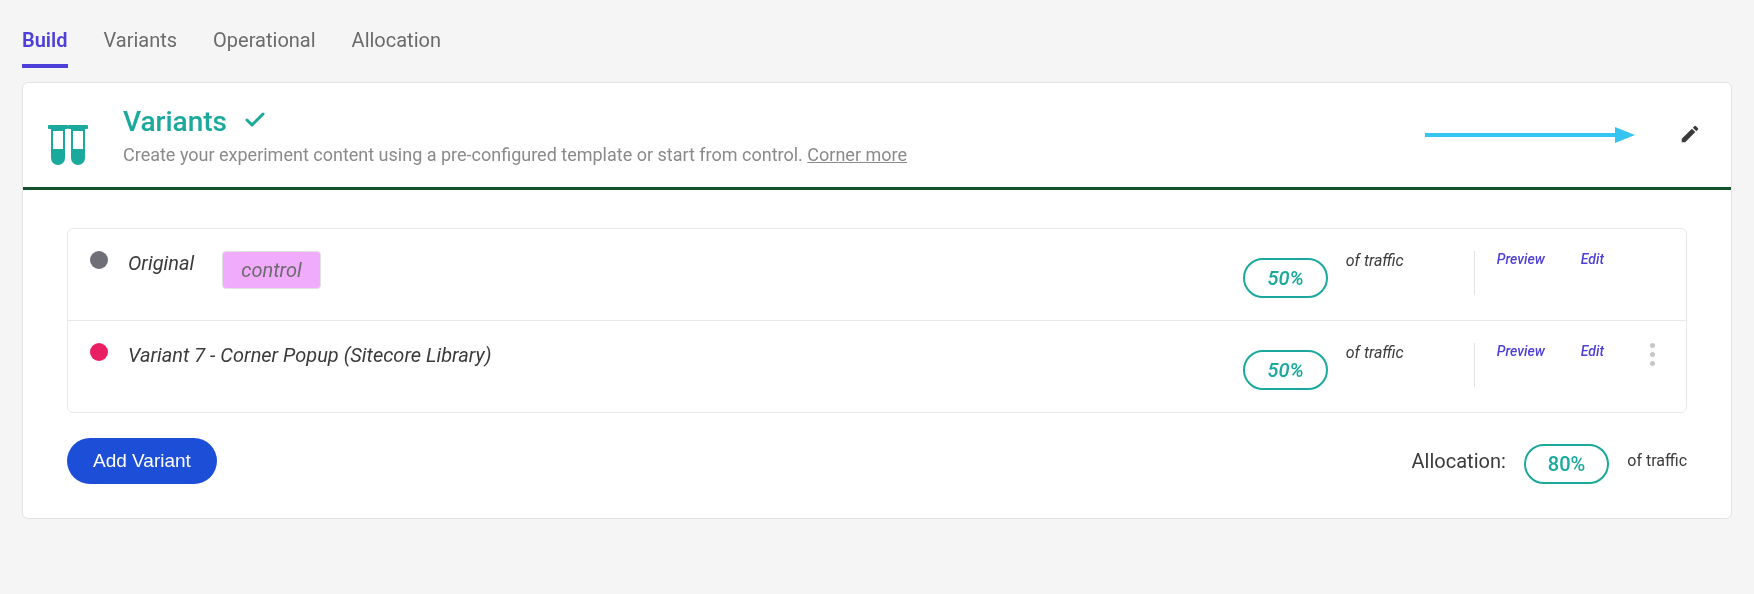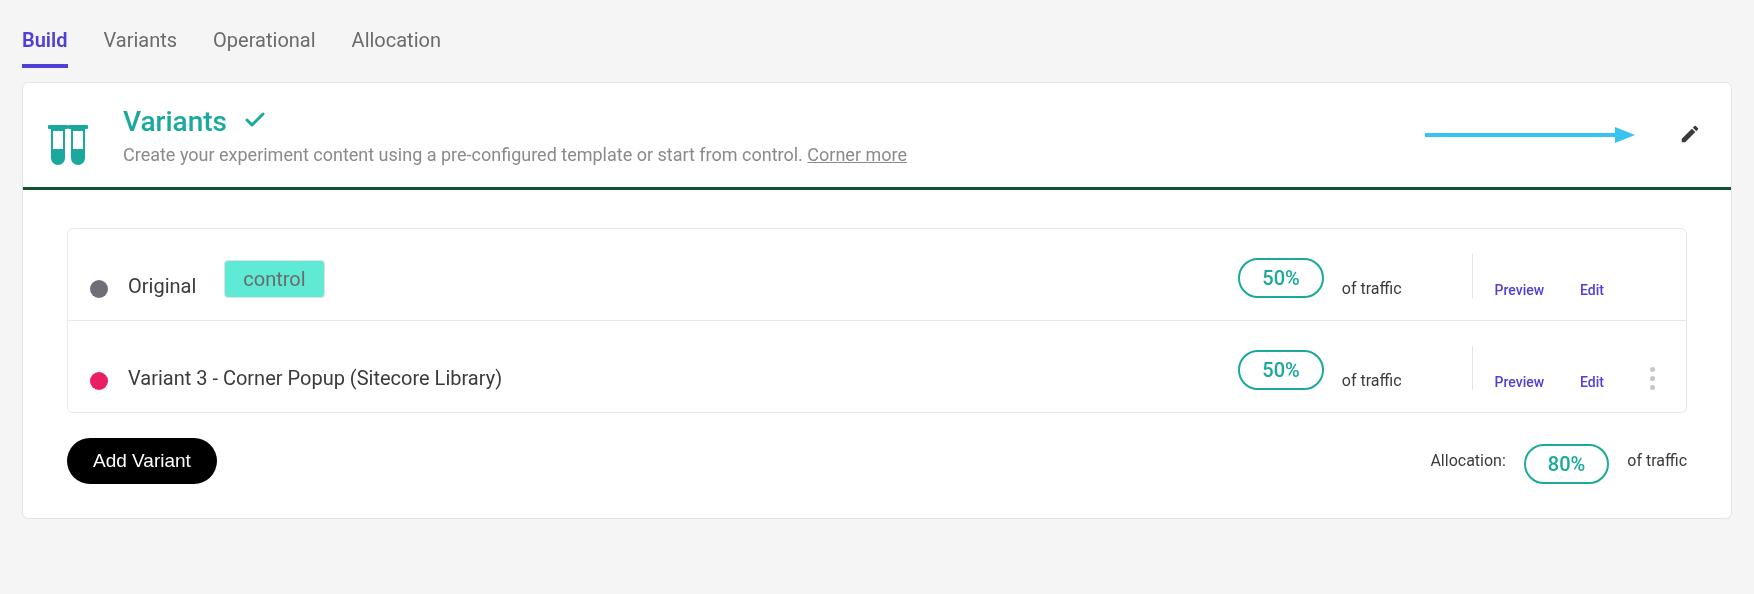--- a/index.html
+++ b/index.html
@@ -116,40 +116,41 @@
   }
   .edit-btn svg { width: 22px; height: 22px; fill: #3b3b3b; }
 
   .variants-table {
     margin: 38px 44px 0 44px;
     border: 1px solid #e8e8e8;
     border-radius: 6px;
   }
   .variant-row {
     display: flex;
-    align-items: flex-end;
+    align-items: flex-start;
     padding: 22px 22px;
     border-bottom: 1px solid #e8e8e8;
+    font-style: italic;
   }
   .variant-row:last-child { border-bottom: none; }
   .dot {
     width: 18px;
     height: 18px;
     border-radius: 50%;
     margin-right: 20px;
   }
   .variant-name {
     font-size: 20px;
     color: #3b3b3b;
     margin-right: 28px;
   }
   .control-chip {
     font-size: 20px;
     color: #6b6b6b;
-    background: #5eead4;
+    background: #f0abfc;
     border: 1px solid #e1e1e1;
     border-radius: 4px;
     padding: 6px 18px;
   }
   .row-spacer { flex: 1; }
   .pct-pill {
     border: 2px solid #1aa99c;
     color: #1aa99c;
     border-radius: 999px;
     padding: 6px 22px;
@@ -188,32 +189,32 @@
     width: 5px; height: 5px; border-radius: 50%; background: #c6c6c6;
   }
   .more-placeholder { width: 24px; }
 
   .footer {
     display: flex;
     align-items: center;
     padding: 24px 44px 34px 44px;
   }
   .add-variant-btn {
-    background: #000000;
+    background: #1d4ed8;
     color: #fff;
     border: none;
     border-radius: 999px;
     padding: 12px 26px;
     font-size: 19px;
     font-weight: 500;
     cursor: pointer;
   }
   .footer-spacer { flex: 1; }
   .allocation-label {
-    font-size: 16px;
+    font-size: 20px;
     color: #3b3b3b;
     margin-right: 18px;
   }
 </style>
 </head>
 <body>
 
 <div class="tabs">
   <div class="tab active">Build</div>
   <div class="tab">Variants</div>
@@ -264,21 +265,21 @@
       <span class="pct-pill">50%</span>
       <span class="of-traffic">of traffic</span>
       <div class="row-divider"></div>
       <span class="action-link">Preview</span>
       <span class="action-link">Edit</span>
       <div class="more-placeholder"></div>
     </div>
 
     <div class="variant-row">
       <div class="dot" style="background:#e91e63"></div>
-      <span class="variant-name">Variant 3 - Corner Popup (Sitecore Library)</span>
+      <span class="variant-name">Variant 7 - Corner Popup (Sitecore Library)</span>
       <div class="row-spacer"></div>
       <span class="pct-pill">50%</span>
       <span class="of-traffic">of traffic</span>
       <div class="row-divider"></div>
       <span class="action-link">Preview</span>
       <span class="action-link">Edit</span>
       <div class="more-btn">
         <span></span>
           <span></span>
           <span></span>

